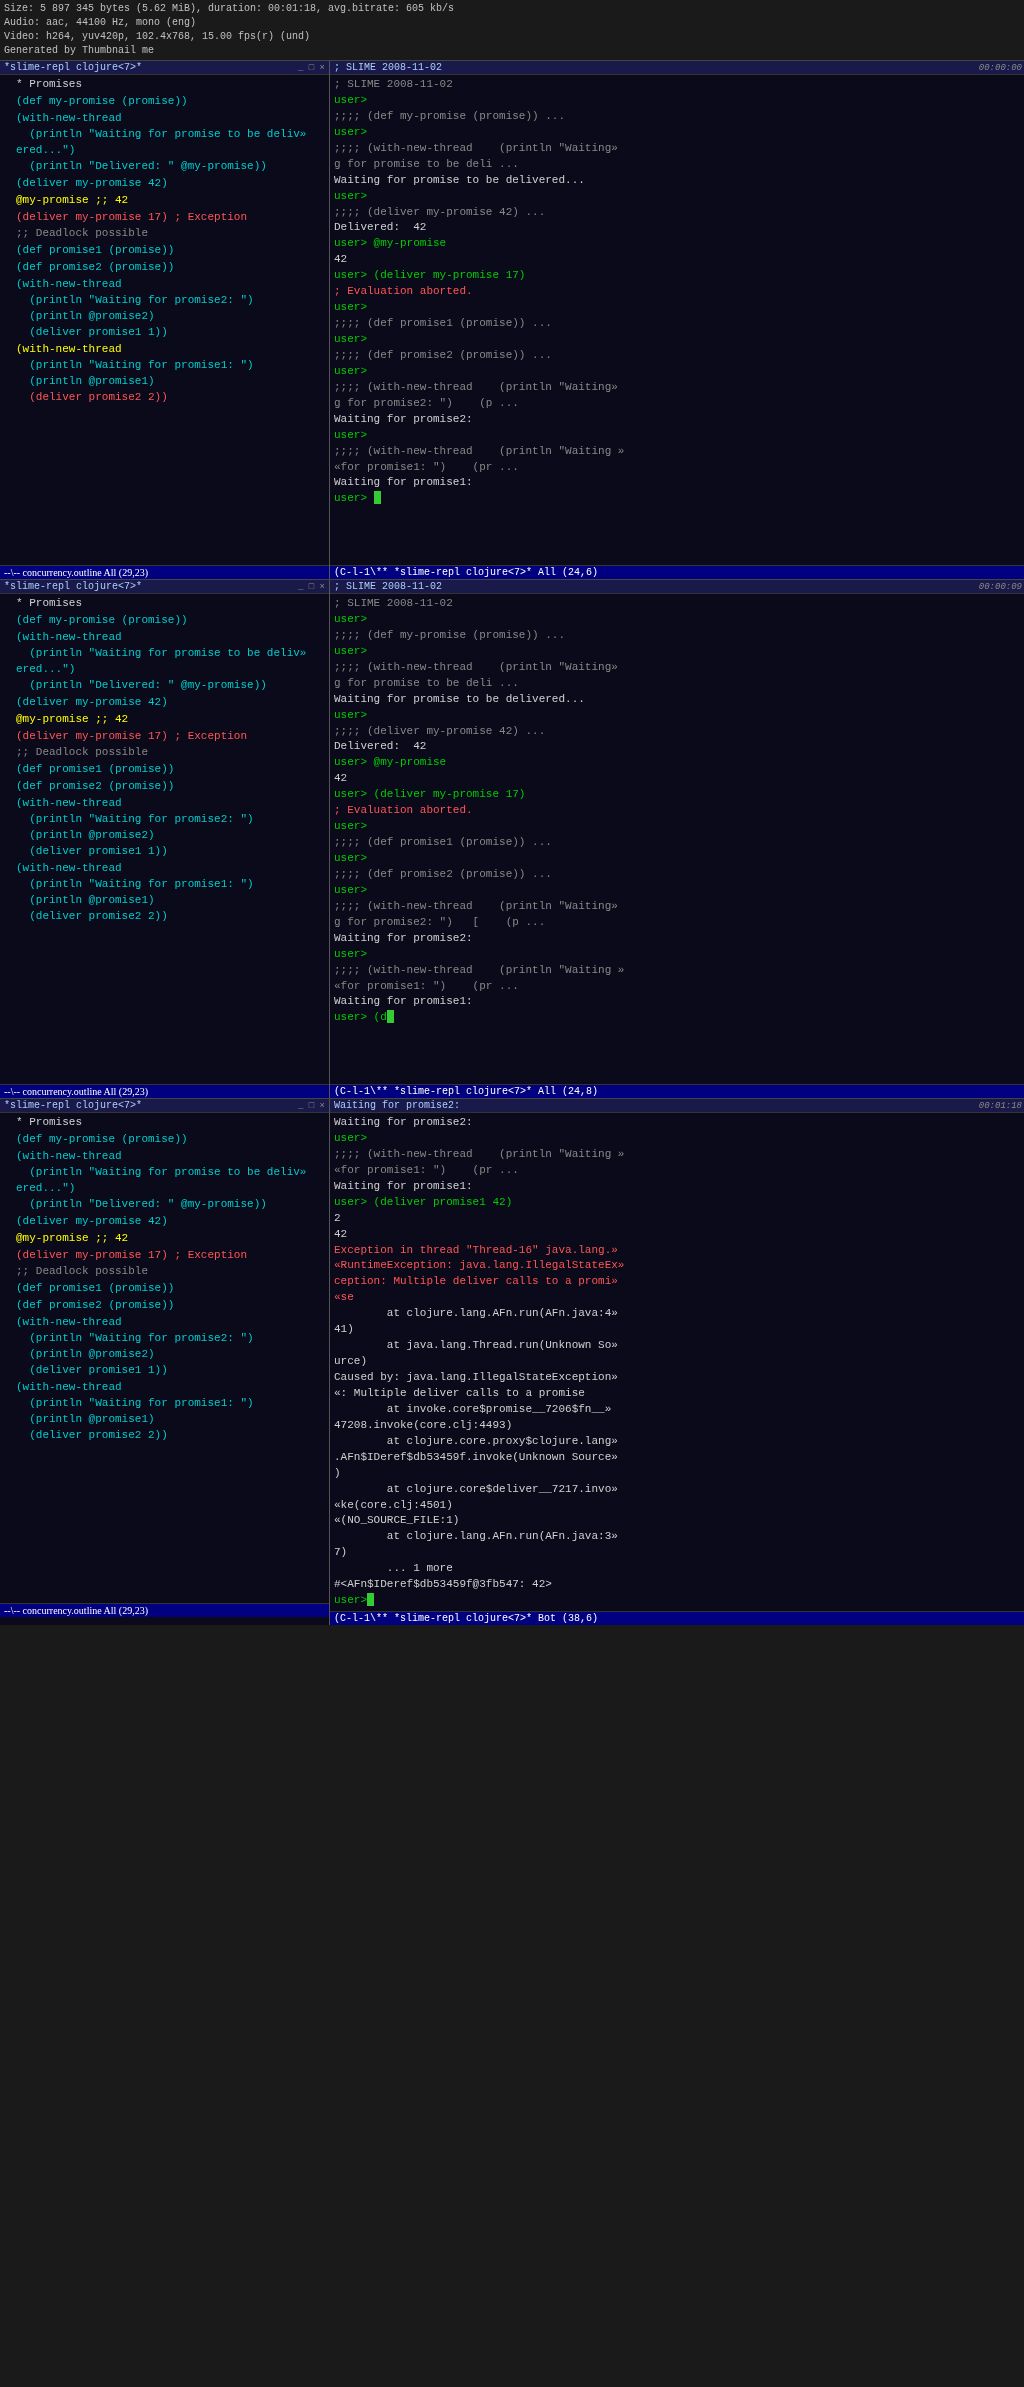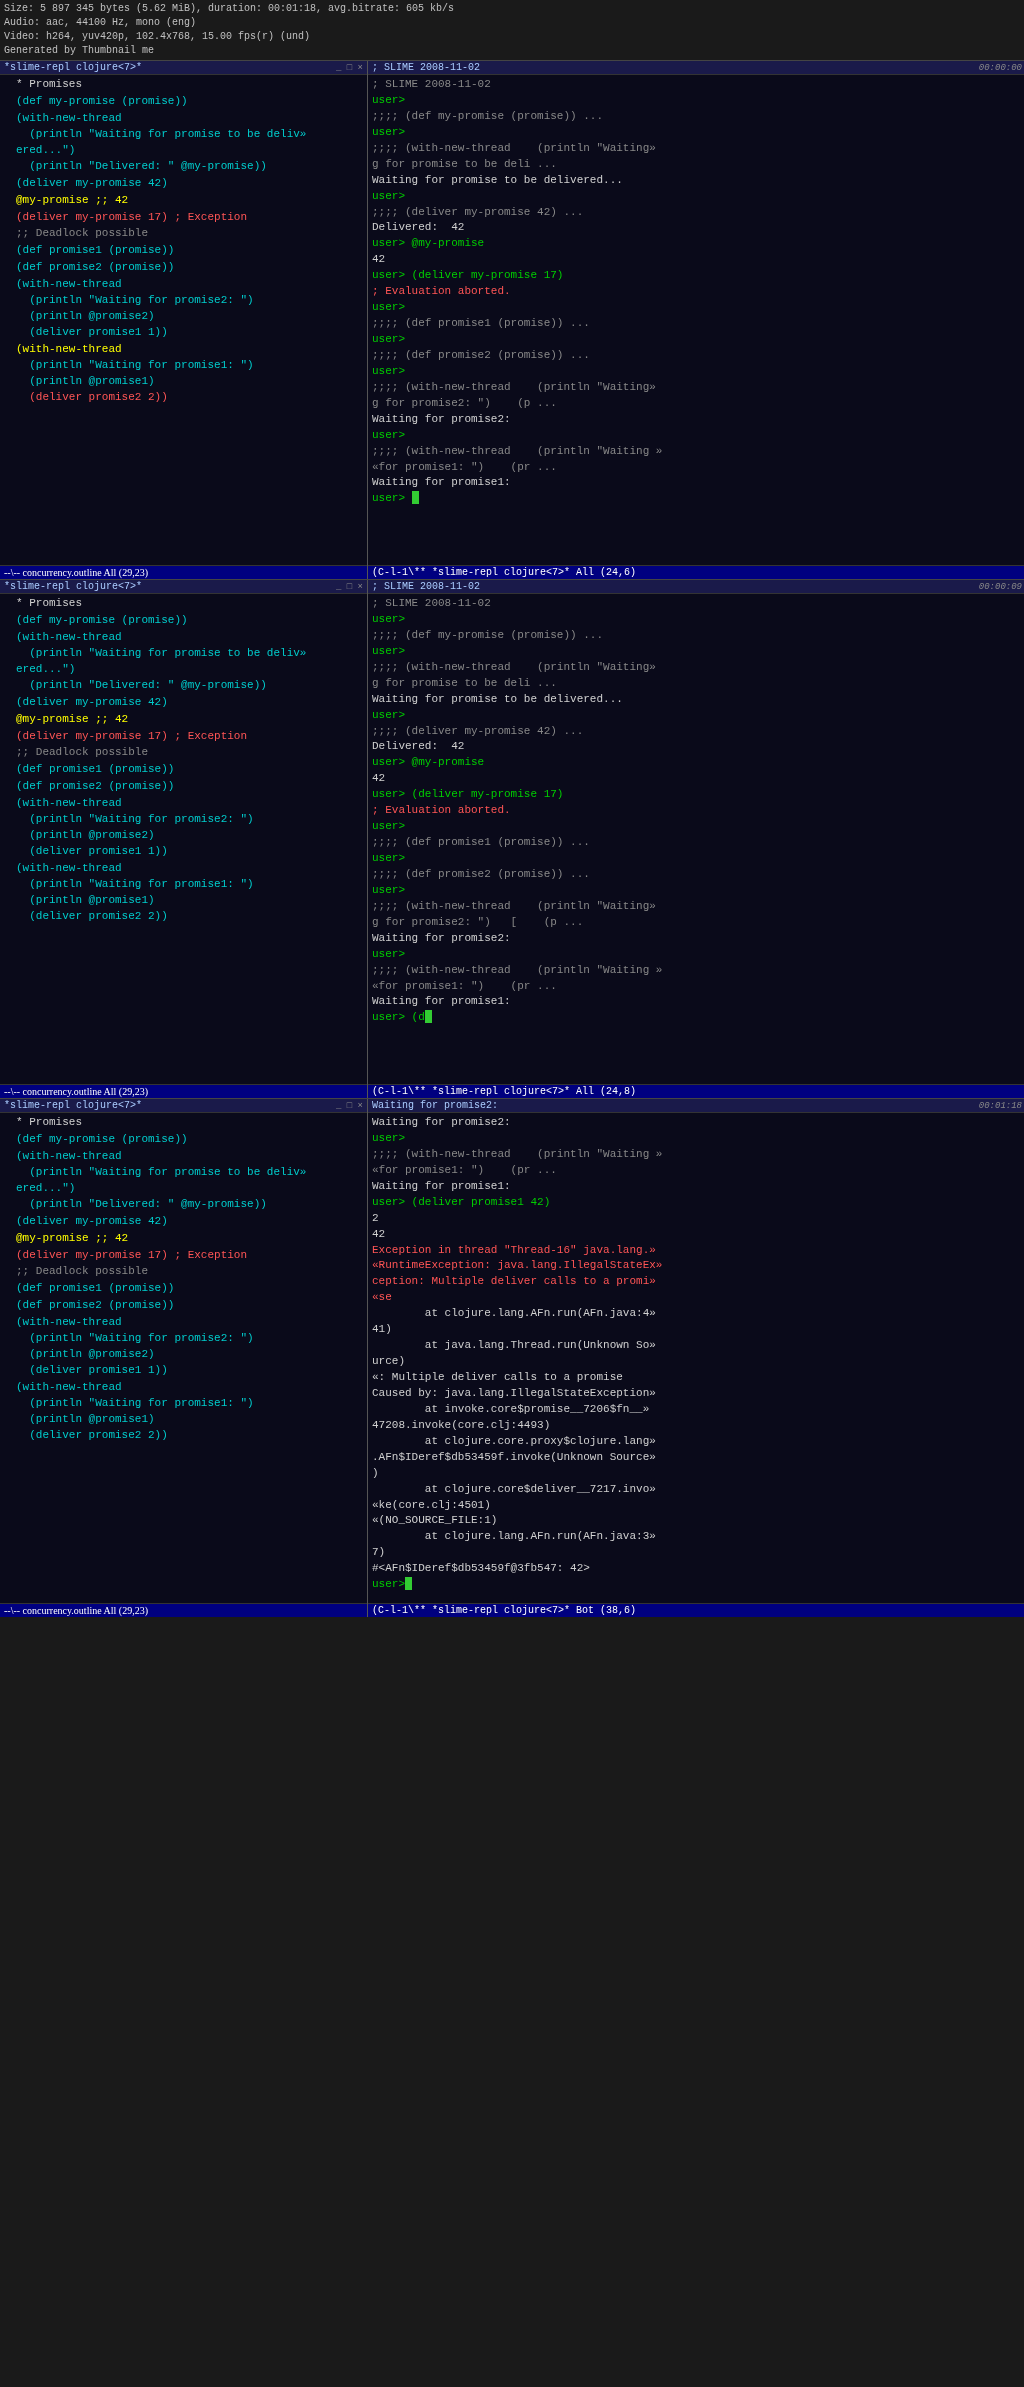--- a/index.html
+++ b/index.html
@@ -25,21 +25,21 @@
       border-top: 1px solid #444;
     }
 
     .panel {
       background: #0a0a1a;
       overflow: hidden;
       position: relative;
     }
 
     .panel-left {
-      width: 368px;
+      width: 330px;
       border-right: 1px solid #555;
     }
 
     .panel-right {
       flex: 1;
     }
 
     .panel-titlebar {
       background: #1a1a4a;
       color: #88aaff;
@@ -333,32 +333,33 @@
         <span class="line" style="color: rgb(208, 208, 208);">2</span>
         <span class="line" style="color: rgb(208, 208, 208);">42</span>
         <span class="line" style="color: rgb(255, 85, 85);">Exception in thread "Thread-16" java.lang.»</span>
         <span class="line" style="color: rgb(255, 85, 85);">«RuntimeException: java.lang.IllegalStateEx»</span>
         <span class="line" style="color: rgb(255, 85, 85);">ception: Multiple deliver calls to a promi»</span>
         <span class="line" style="color: rgb(255, 85, 85);">«se</span>
         <span class="line" style="color: rgb(208, 208, 208);">        at clojure.lang.AFn.run(AFn.java:4»</span>
         <span class="line" style="color: rgb(208, 208, 208);">41)</span>
         <span class="line" style="color: rgb(208, 208, 208);">        at java.lang.Thread.run(Unknown So»</span>
         <span class="line" style="color: rgb(208, 208, 208);">urce)</span>
+        <span class="line" style="color: rgb(208, 208, 208);">Caused by: java.lang.IllegalStateException»</span>
         <span class="line" style="color: rgb(208, 208, 208);">«: Multiple deliver calls to a promise</span>
-        <span class="line" style="color: rgb(208, 208, 208);">Caused by: java.lang.IllegalStateException»</span>
         <span class="line" style="color: rgb(208, 208, 208);">        at invoke.core$promise__7206$fn__»</span>
         <span class="line" style="color: rgb(208, 208, 208);">47208.invoke(core.clj:4493)</span>
         <span class="line" style="color: rgb(208, 208, 208);">        at clojure.core.proxy$clojure.lang»</span>
         <span class="line" style="color: rgb(208, 208, 208);">.AFn$IDeref$db53459f.invoke(Unknown Source»</span>
         <span class="line" style="color: rgb(208, 208, 208);">)</span>
         <span class="line" style="color: rgb(208, 208, 208);">        at clojure.core$deliver__7217.invo»</span>
         <span class="line" style="color: rgb(208, 208, 208);">«ke(core.clj:4501)</span>
         <span class="line" style="color: rgb(208, 208, 208);">«(NO_SOURCE_FILE:1)</span>
         <span class="line" style="color: rgb(208, 208, 208);">        at clojure.lang.AFn.run(AFn.java:3»</span>
         <span class="line" style="color: rgb(208, 208, 208);">7)</span>
+        <span class="line" style="color: rgb(208, 208, 208);">        ... 1 more</span>
         <span class="line" style="color: rgb(208, 208, 208);">#&lt;AFn$IDeref$db53459f@3fb547: 42&gt;</span>
         <span class="line" style="color: rgb(0, 204, 0);">user&gt;<span style="display: inline-block; width: 7px; height: 13px; background: rgb(51, 204, 51); vertical-align: text-bottom;"></span></span>
       </div>
     <div class="statusbar">
       <span class="statusbar-right">(C-l-1\**  *slime-repl clojure&lt;7&gt;*  Bot (38,6)</span>
     </div>
   </div>
 </div>
 
 </body></html>

